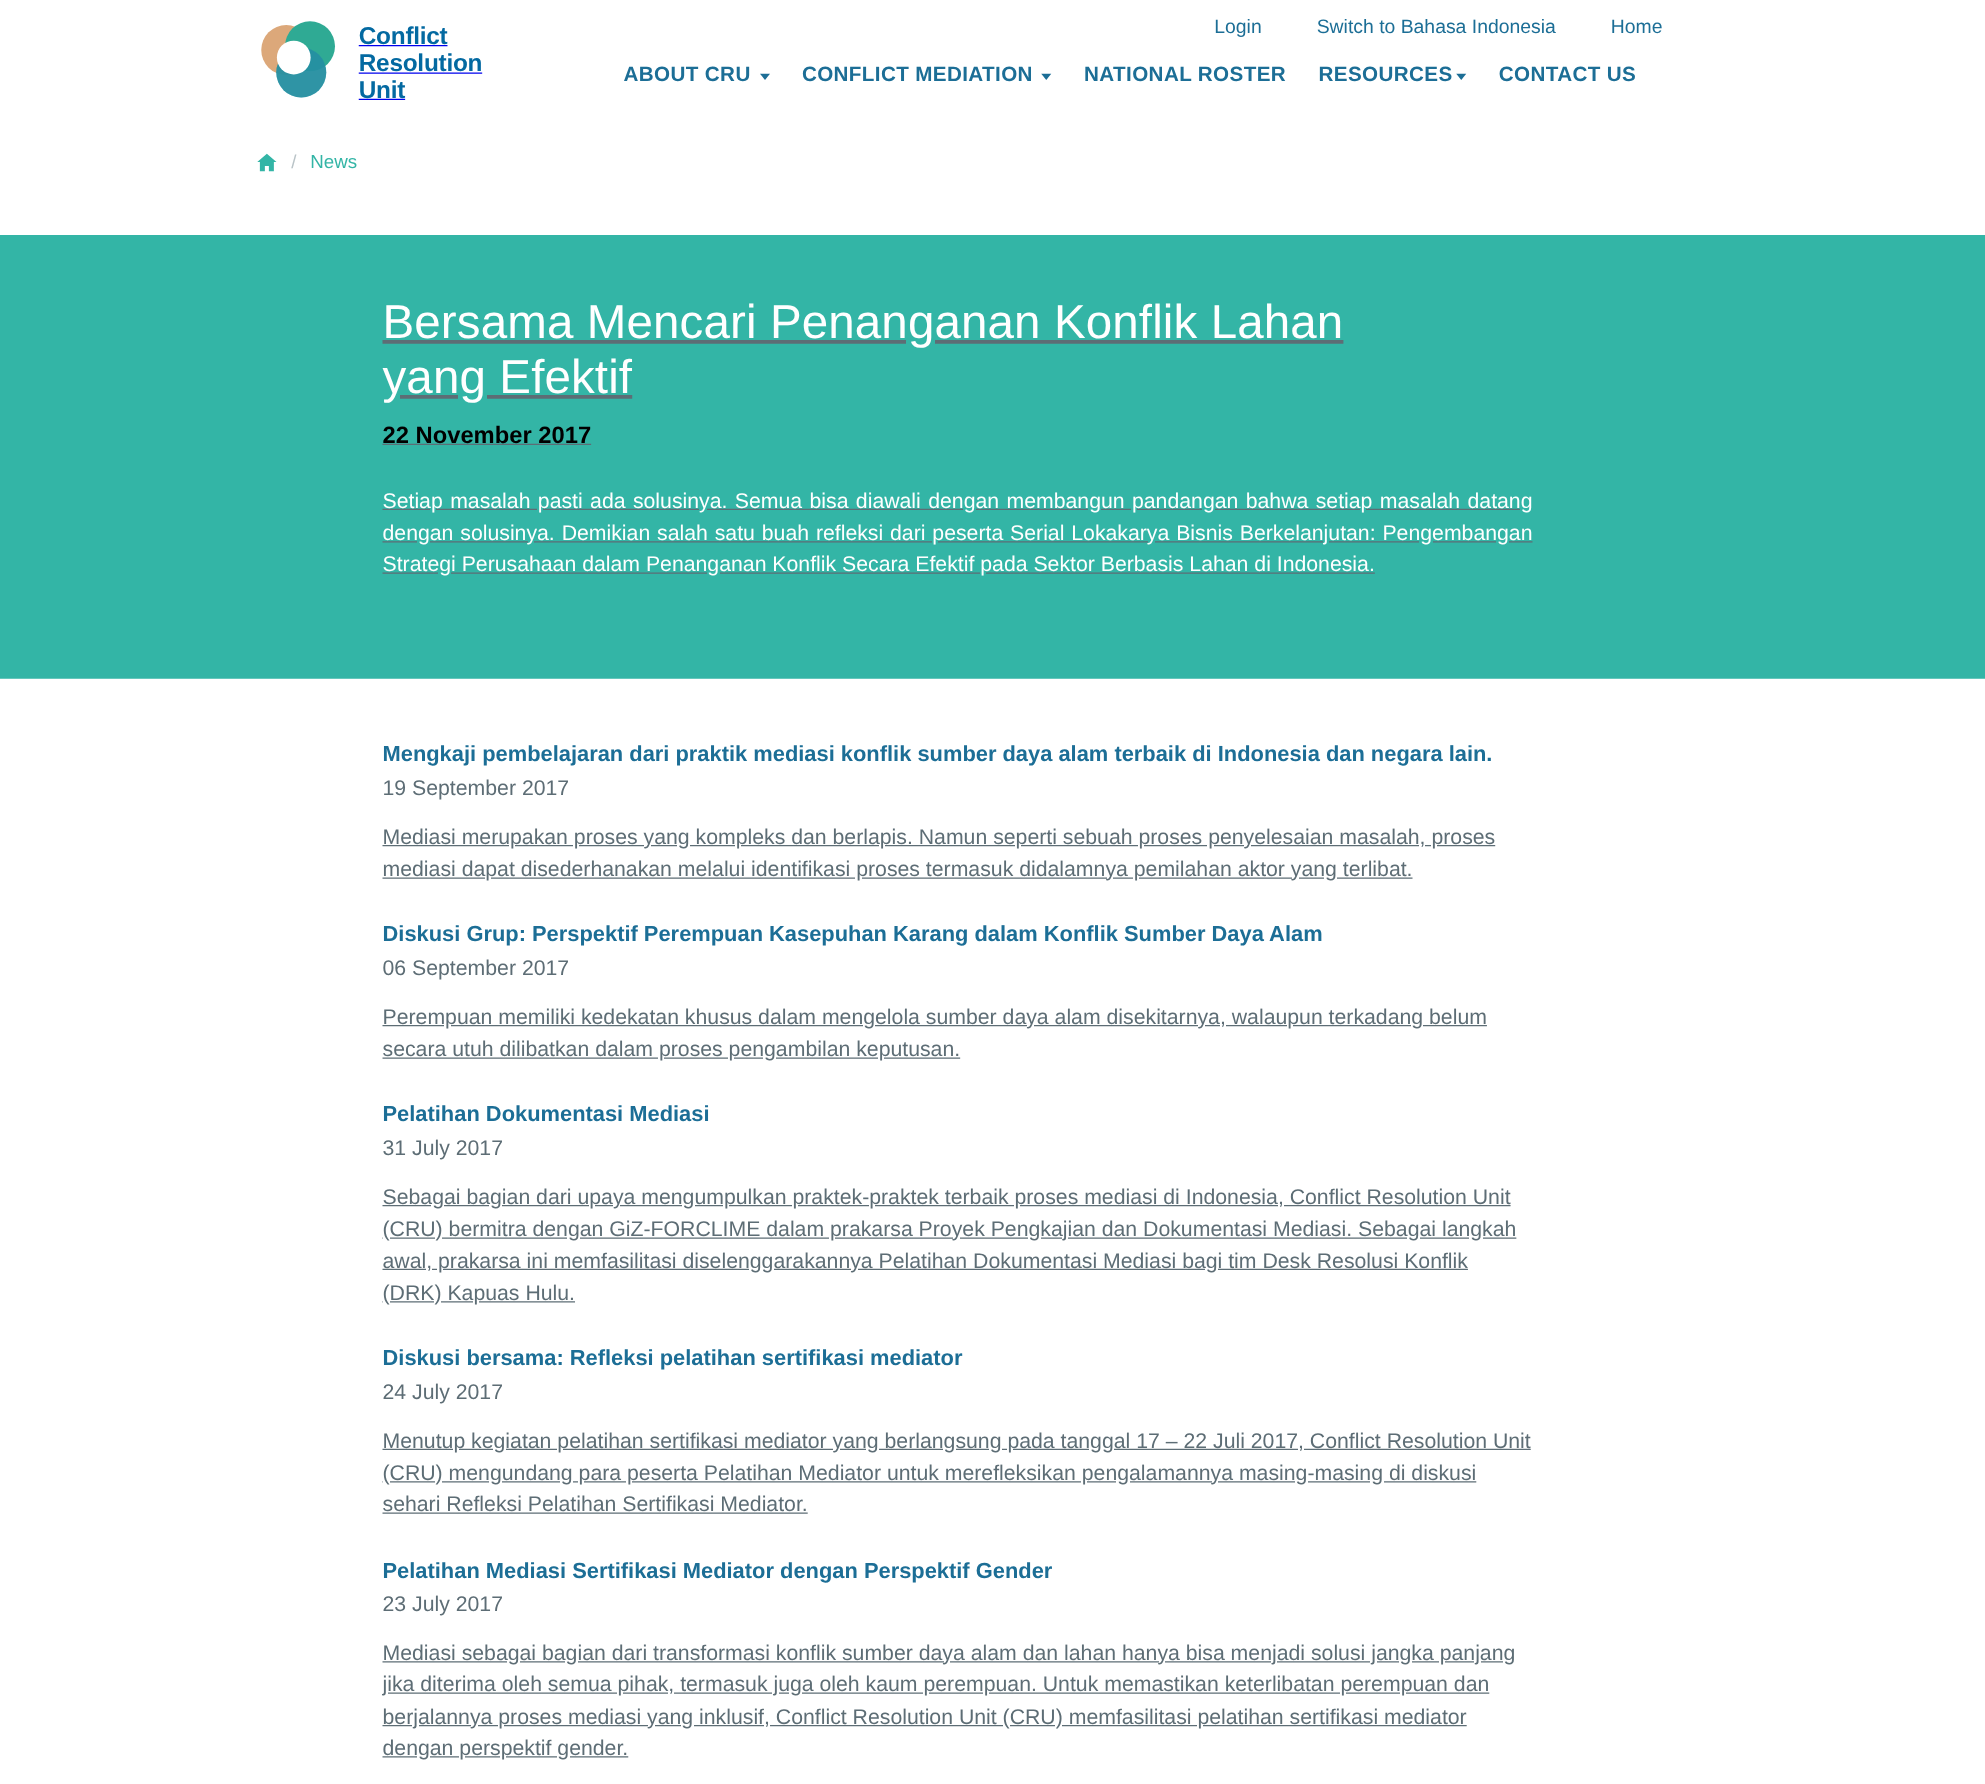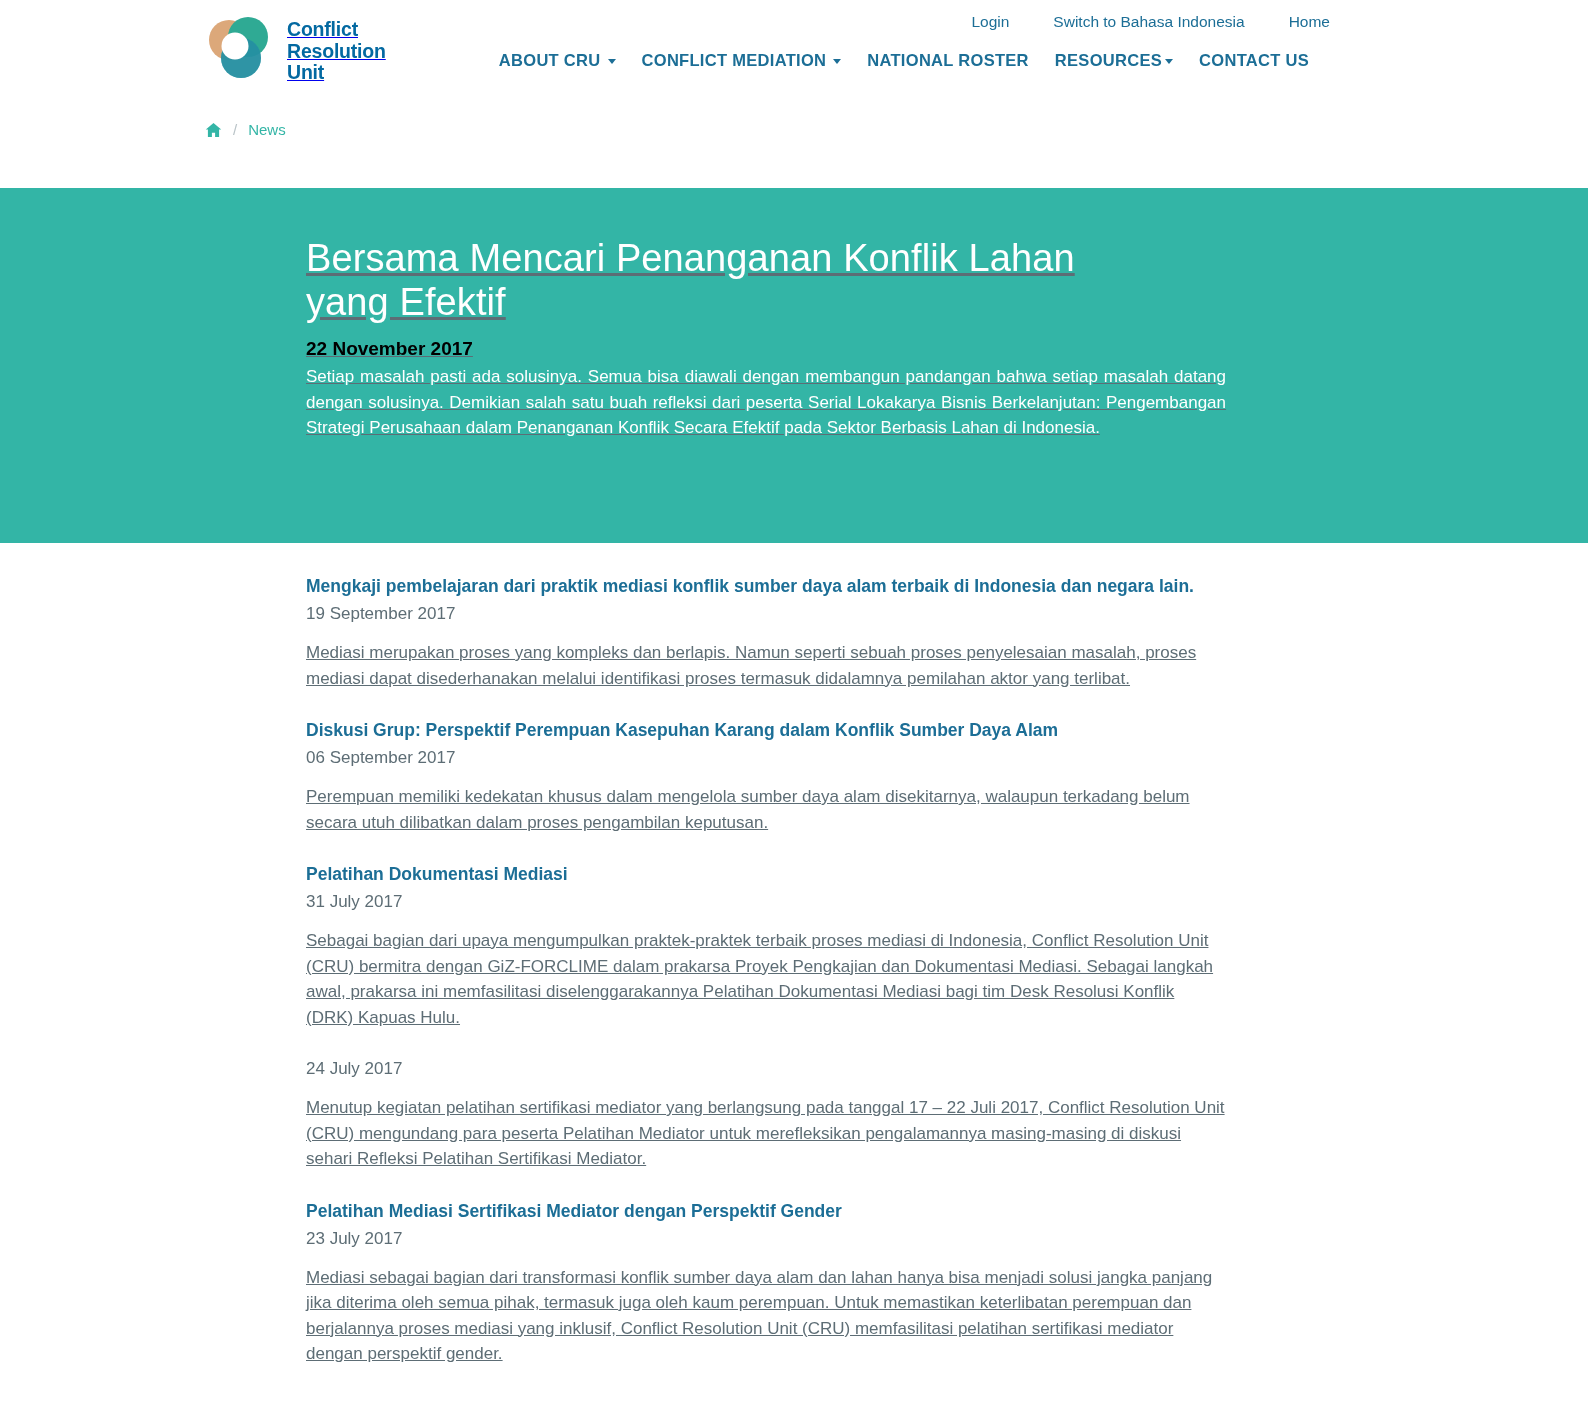--- a/index.html
+++ b/index.html
@@ -127,30 +127,30 @@
   .hero-date {
     color: #000000;
     font-size: 19px;
     font-weight: bold;
     margin-top: 14px;
   }
   .hero-desc {
     color: #ffffff;
     font-size: 17px;
     line-height: 25.5px;
-    margin-top: 4px;
+    margin-top: 28px;
     text-align: justify;
     width: 920px;
   }
 
   
   .news-list {
     width: 920px;
     margin: 0 0 0 306px;
-    padding-top: 30px;
+    padding-top: 47px;
   }
   .news-item { margin-bottom: 26px; }
   .news-title {
     display: block;
     color: #1c6e96;
     font-size: 17.5px;
     font-weight: bold;
     line-height: 26px;
     text-decoration: none;
     margin: 0 0 2px 0;
@@ -249,20 +249,21 @@
     <p class="news-excerpt">Perempuan memiliki kedekatan khusus dalam mengelola sumber daya alam disekitarnya, walaupun terkadang belum secara utuh dilibatkan dalam proses pengambilan keputusan.</p>
   </article>
 
   <article class="news-item">
     <a class="news-title" href="#">Pelatihan Dokumentasi Mediasi</a>
     <div class="news-date">31 July 2017</div>
     <p class="news-excerpt">Sebagai bagian dari upaya mengumpulkan praktek-praktek terbaik proses mediasi di Indonesia, Conflict Resolution Unit (CRU) bermitra dengan GiZ-FORCLIME dalam prakarsa Proyek Pengkajian dan Dokumentasi Mediasi. Sebagai langkah awal, prakarsa ini memfasilitasi diselenggarakannya Pelatihan Dokumentasi Mediasi bagi tim Desk Resolusi Konflik (DRK) Kapuas Hulu.</p>
   </article>
 
   <article class="news-item">
+    <a class="news-title" href="#">Diskusi bersama: Refleksi pelatihan sertifikasi mediator</a>
     <div class="news-date">24 July 2017</div>
     <p class="news-excerpt">Menutup kegiatan pelatihan sertifikasi mediator yang berlangsung pada tanggal 17 – 22 Juli 2017, Conflict Resolution Unit (CRU) mengundang para peserta Pelatihan Mediator untuk merefleksikan pengalamannya masing-masing di diskusi sehari Refleksi Pelatihan Sertifikasi Mediator.</p>
   </article>
 
   <article class="news-item">
     <a class="news-title" href="#">Pelatihan Mediasi Sertifikasi Mediator dengan Perspektif Gender</a>
     <div class="news-date">23 July 2017</div>
     <p class="news-excerpt">Mediasi sebagai bagian dari transformasi konflik sumber daya alam dan lahan hanya bisa menjadi solusi jangka panjang jika diterima oleh semua pihak, termasuk juga oleh kaum perempuan. Untuk memastikan keterlibatan perempuan dan berjalannya proses mediasi yang inklusif, Conflict Resolution Unit (CRU) memfasilitasi pelatihan sertifikasi mediator dengan perspektif gender.</p>
   </article>
 

